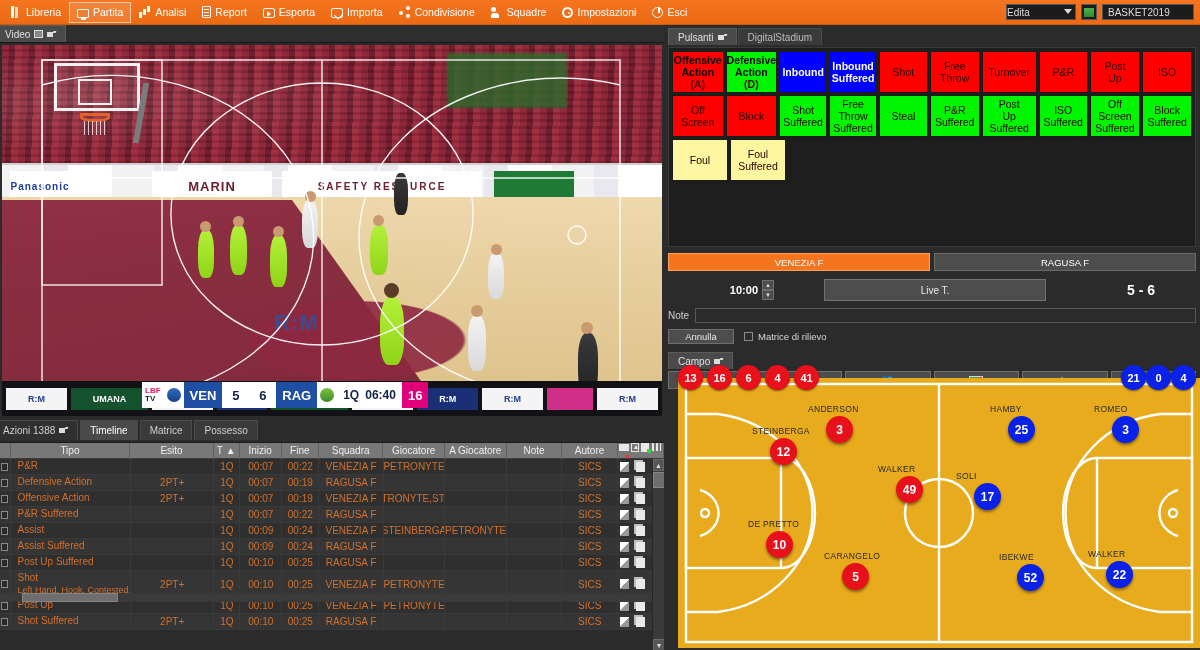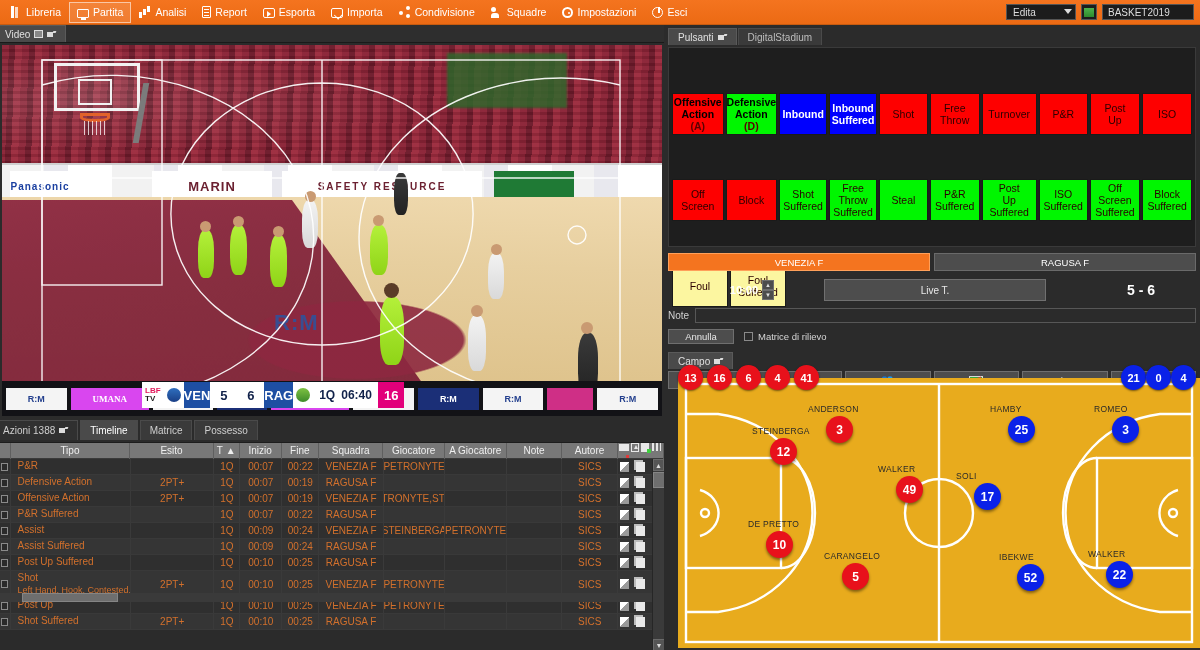--- a/index.html
+++ b/index.html
@@ -45,21 +45,21 @@
   .ico-team::before{content:"";position:absolute;left:0;top:1px;width:5px;height:5px;background:#fff;border-radius:50%;}
   .ico-team::after{content:"";position:absolute;left:0;top:7px;width:8px;height:5px;background:#fff;border-radius:3px 3px 0 0;}
   .ico-gear{border:2px solid #fff;border-radius:50%;width:11px;height:11px;}
   .ico-gear::after{content:"";position:absolute;left:3.5px;top:3.5px;width:2px;height:2px;background:#fff;border-radius:50%;}
   .ico-power{border:1.5px solid #fff;border-radius:50%;width:11px;height:11px;}
   .ico-power::after{content:"";position:absolute;left:4.5px;top:-1px;width:2px;height:6px;background:#fff;}
 
   .topbar-right { margin-left: auto; display: flex; align-items: center; gap: 5px; padding-right: 6px; }
   .tb-select {
     width: 70px; height: 16px; background: #1c1c1c; border: 1px solid #555; color: #ddd;
-    font-size: 10px; display: flex; align-items: center; padding-left: 6px; position: relative;
+    font-size: 10px; display: flex; align-items: center; padding-left: 0; position: relative;
   }
   .tb-select .caret { position: absolute; right: 3px; top: 4px; border-left: 4px solid transparent; border-right: 4px solid transparent; border-top: 5px solid #ddd; }
   .tb-swatch { width: 16px; height: 16px; background: #1c1c1c; border: 1px solid #555; display: flex; align-items: center; justify-content: center; }
   .tb-swatch i { width: 10px; height: 9px; background: linear-gradient(#4db34d,#2e8b2e); display: block; }
   .tb-proj { width: 92px; height: 16px; background: #1c1c1c; border: 1px solid #555; color: #ddd; font-size: 10px; display: flex; align-items: center; padding-left: 5px; }
 
   
   .video-panel { position: absolute; left: 0; top: 25px; width: 664px; height: 393px; background: #2b2b2b; }
   .tabstrip { height: 18px; background: #2e2e2e; display: flex; align-items: flex-end; border-bottom: 1px solid #1a1a1a; }
   .tab {
@@ -92,21 +92,21 @@
     background: linear-gradient(182deg, #efd9ae 0%, #e7cf9f 35%, #ddc189 100%); }
   .vs-paint { position:absolute; left:-40px; top:155px; width:330px; height:160px;
     background: linear-gradient(170deg,#8d2840,#7b2137); transform: perspective(240px) rotateX(46deg); transform-origin: top center; opacity:.95;}
   .vs-center { position:absolute; left:230px; top:250px; width:250px; height:90px; border-radius:50%;
     background: radial-gradient(ellipse, #8d2840 0 60%, transparent 62%); opacity:.9; }
   .vs-logo { position:absolute; left:272px; top:265px; color:#2b55a0; font-weight:bold; font-size:22px; opacity:.85; letter-spacing:1px;}
   .vs-bottomads { position:absolute; left:0; top:336px; width:660px; height:36px; background:#121216;
     display:flex; align-items:center; gap:4px; padding:0 4px; }
   .vs-ad { height:22px; flex:1 1 auto; background:#f4f4f4; color:#24408e; font-weight:bold; font-size:9px;
     display:flex; align-items:center; justify-content:center; }
-  .vs-ad.r { background:#d946ef; color:#fff;font-family:Liberation Serif, serif; }
+  .vs-ad.r { background:#14532d; color:#fff; }
   .vs-ad.p { background:#cf2f86; color:#fff; }
   .vs-ad.b { background:#1b2f77; color:#fff; }
 
   .hoop { position:absolute; left:38px; top:18px; width:108px; height:66px; }
   .hoop .back { position:absolute; left:14px; top:0; width:86px; height:48px; border:3px solid #f2f2f2; background:rgba(255,255,255,.07); }
   .hoop .inner { position:absolute; left:38px; top:16px; width:34px; height:26px; border:2px solid #f2f2f2; }
   .hoop .rim { position:absolute; left:40px; top:50px; width:30px; height:9px; border:3px solid #e2622a; border-radius:0 0 50% 50%; }
   .hoop .net { position:absolute; left:44px; top:58px; width:22px; height:14px;
     background: repeating-linear-gradient(90deg, rgba(255,255,255,.75) 0 1px, transparent 1px 4px); }
   .hoop .pole { position:absolute; left:98px; top:20px; width:6px; height:60px; background:#7b7b7b; transform: skewX(-10deg); }
@@ -116,21 +116,21 @@
   .p-white { background: linear-gradient(#f3f3f3,#d9d9d9); }
   .p-dark  { background: linear-gradient(#3a3a3a,#222); }
   .p-head  { position:absolute; border-radius:50%; background:#c99a72; }
 
   .overlay-lines { position:absolute; left:0; top:0; width:660px; height:371px; pointer-events:none; }
 
   .scorebug { position:absolute; left:140px; top:337px; height:26px; display:flex; align-items:stretch;
     font-family:"Liberation Sans", sans-serif; font-weight:bold; font-size:13px; z-index:5; }
   .sb-lbf { background:#fff; color:#e21a5c; display:flex; align-items:center; padding:0 3px; font-size:8px; line-height:1; }
   .sb-lbf b { display:block; color:#1d1d1d; font-size:8px; }
-  .sb-seg { background:#1e4fa3; color:#fff; display:flex; align-items:center; padding:0 0; }
+  .sb-seg { background:#1e4fa3; color:#fff; display:flex; align-items:center; padding:0 6px; }
   .sb-num { background:#fff; color:#11224a; display:flex; align-items:center; justify-content:center; min-width:27px; }
   .sb-time { background:#fff; color:#11224a; display:flex; align-items:center; padding:0 6px; font-size:12px; }
   .sb-fouls { background:#e2007a; color:#fff; display:flex; align-items:center; padding:0 6px; }
   .sb-badge { width:20px; background:#fff; display:flex; align-items:center; justify-content:center; }
   .sb-badge i { width:14px; height:14px; border-radius:50%; background:linear-gradient(#2f6fbf,#1a3f86); display:block; }
   .sb-badge.g i { background:linear-gradient(#7ec242,#3d8a2a); }
 
   
   .table-panel { position:absolute; left:0; top:418px; width:664px; height:232px; background:#2b2b2b; }
   .tbl-tabs { height:22px; background:#2b2b2b; display:flex; align-items:flex-end; padding-left:0; }
@@ -174,21 +174,21 @@
   .hscroll{position:absolute;left:0;bottom:0;width:652px;height:9px;background:#3a3a3a;}
   .hsthumb{position:absolute;left:22px;top:0;width:96px;height:9px;background:#6e6e6e;border:1px solid #858585;}
 
   
   .right { position:absolute; left:664px; top:25px; width:536px; height:625px; background:#2b2b2b; }
   .rt-tabs { height:20px; background:#2b2b2b; display:flex; align-items:flex-end; padding-left:4px; }
   .btn-area { position:absolute; left:4px; top:22px; width:528px; height:200px; background:#1e1e1e; border:1px solid #3a3a3a; }
   .btn-rows { padding:3px; display:flex; flex-direction:column; gap:2px; }
   .btn-row { display:flex; gap:2px; }
   .abtn { height:42px; border:1px solid #1a1a1a; display:flex; flex-direction:column; align-items:center; justify-content:center;
-    font-size:10.5px; line-height:12px; text-align:center; color:#000; font-weight:bold; padding:0 1px; overflow:hidden;margin-top:42px; }
+    font-size:10.5px; line-height:12px; text-align:center; color:#000; font-weight:bold; padding:0 1px; overflow:hidden; }
   .abtn.dim { font-weight:normal; color:#2a0000; }
   .abtn span.key { color:#5a0000; font-weight:bold; }
   .c-red{background:#fe0000;} .c-green{background:#00f600;} .c-blue{background:#0000fe;color:#fff;}
   .c-yellow{background:#fcf6a0;color:#333;}
 
   .teambar { position:absolute; left:4px; top:228px; width:528px; height:18px; display:flex; gap:4px; }
   .team { flex:1; display:flex; align-items:center; justify-content:center; font-size:9.5px; color:#fff;
     background:#4d4d4d; border:1px solid #6a6a6a; }
   .team.sel { background:#f4741f; border-color:#ffa05a; color:#fff; }
 

